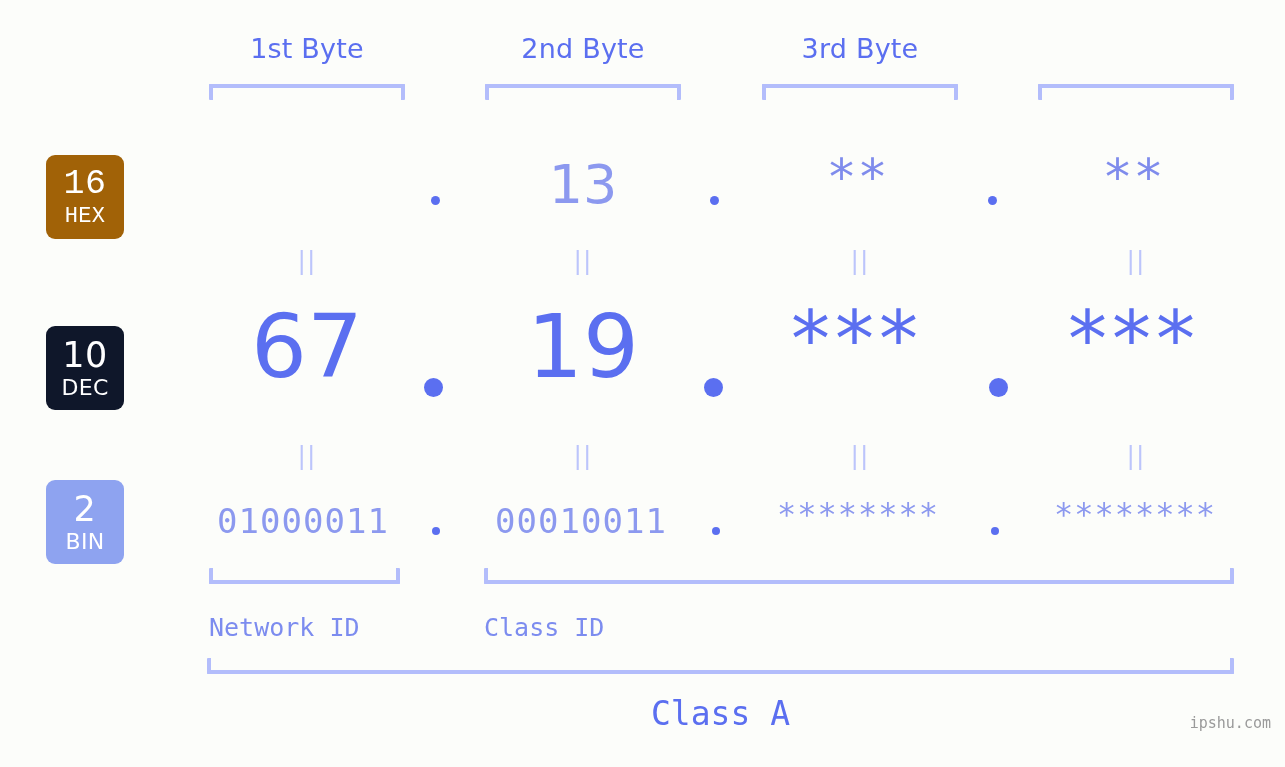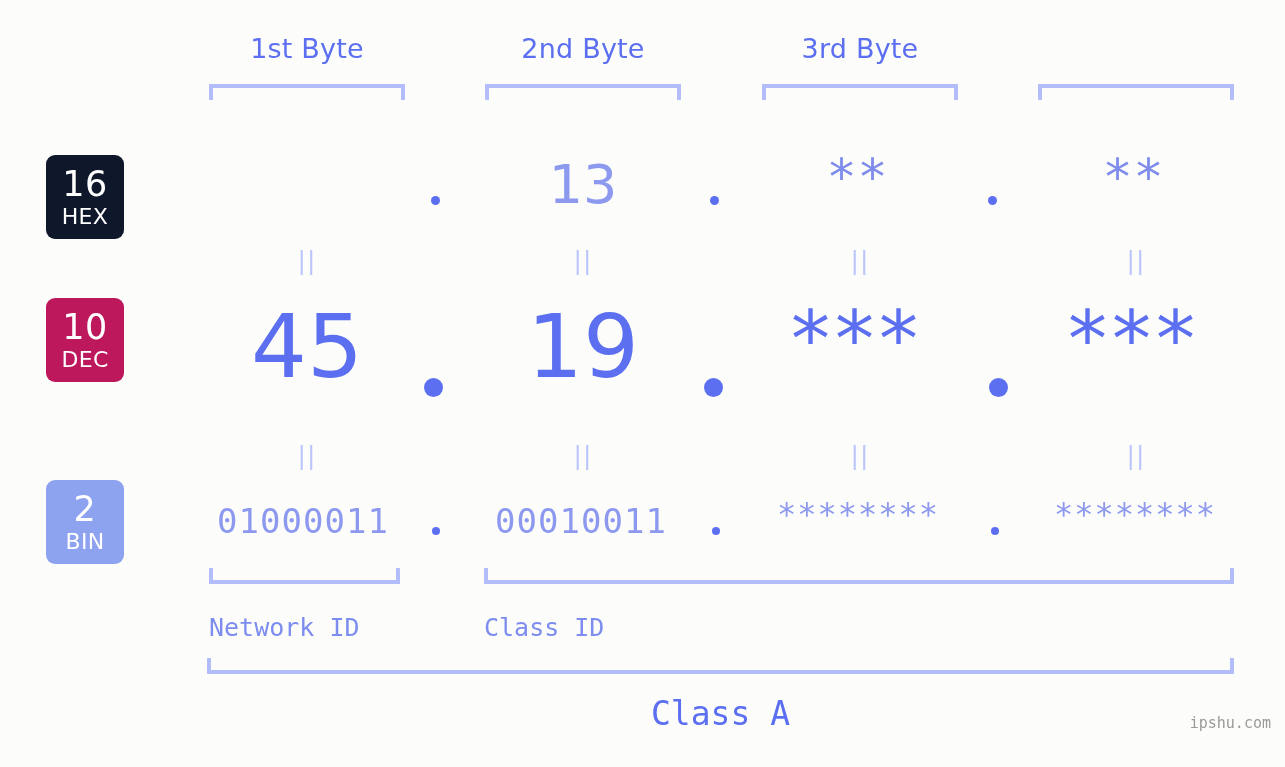--- a/index.html
+++ b/index.html
@@ -181,25 +181,25 @@
 
   <div class="byte-label" style="left:209px;width:196px;">1st Byte</div>
   <div class="byte-label" style="left:485px;width:196px;">2nd Byte</div>
   <div class="byte-label" style="left:762px;width:196px;">3rd Byte</div>
 
   <div class="bracket-down" style="left:209px;top:84px;width:196px;"></div>
   <div class="bracket-down" style="left:485px;top:84px;width:196px;"></div>
   <div class="bracket-down" style="left:762px;top:84px;width:196px;"></div>
   <div class="bracket-down" style="left:1038px;top:84px;width:196px;"></div>
 
-  <div class="badge" style="top:155px;background:#0f172a;">
+  <div class="badge" style="top:155px;background:#a16207;font-family:Liberation Mono, monospace;">
     <span class="num">16</span>
     <span class="nm">HEX</span>
   </div>
-  <div class="badge" style="top:298px;background:#be185d;">
+  <div class="badge" style="top:326px;background:#0f172a;">
     <span class="num">10</span>
     <span class="nm">DEC</span>
   </div>
   <div class="badge" style="top:480px;background:#8ea3f0;">
     <span class="num">2</span>
     <span class="nm">BIN</span>
   </div>
 
   <div class="val hex-val" style="left:485px;width:196px;">13</div>
   <div class="val hex-star" style="left:762px;width:196px;">**</div>
@@ -207,21 +207,21 @@
 
   <div class="dot dot-hex" style="left:431px;"></div>
   <div class="dot dot-hex" style="left:710px;"></div>
   <div class="dot dot-hex" style="left:988px;"></div>
 
   <div class="eq" style="left:209px;top:248px;width:196px;text-align:center;">||</div>
   <div class="eq" style="left:485px;top:248px;width:196px;text-align:center;">||</div>
   <div class="eq" style="left:762px;top:248px;width:196px;text-align:center;">||</div>
   <div class="eq" style="left:1038px;top:248px;width:196px;text-align:center;">||</div>
 
-  <div class="val dec-val" style="left:209px;width:196px;">45</div>
+  <div class="val dec-val" style="left:209px;width:196px;">67</div>
   <div class="val dec-val" style="left:485px;width:196px;">19</div>
   <div class="val dec-star" style="left:757px;width:200px;">***</div>
   <div class="val dec-star" style="left:1034px;width:200px;">***</div>
 
   <div class="dot dot-dec" style="left:424px;"></div>
   <div class="dot dot-dec" style="left:704px;"></div>
   <div class="dot dot-dec" style="left:989px;"></div>
 
   <div class="eq" style="left:209px;top:443px;width:196px;text-align:center;">||</div>
   <div class="eq" style="left:485px;top:443px;width:196px;text-align:center;">||</div>

